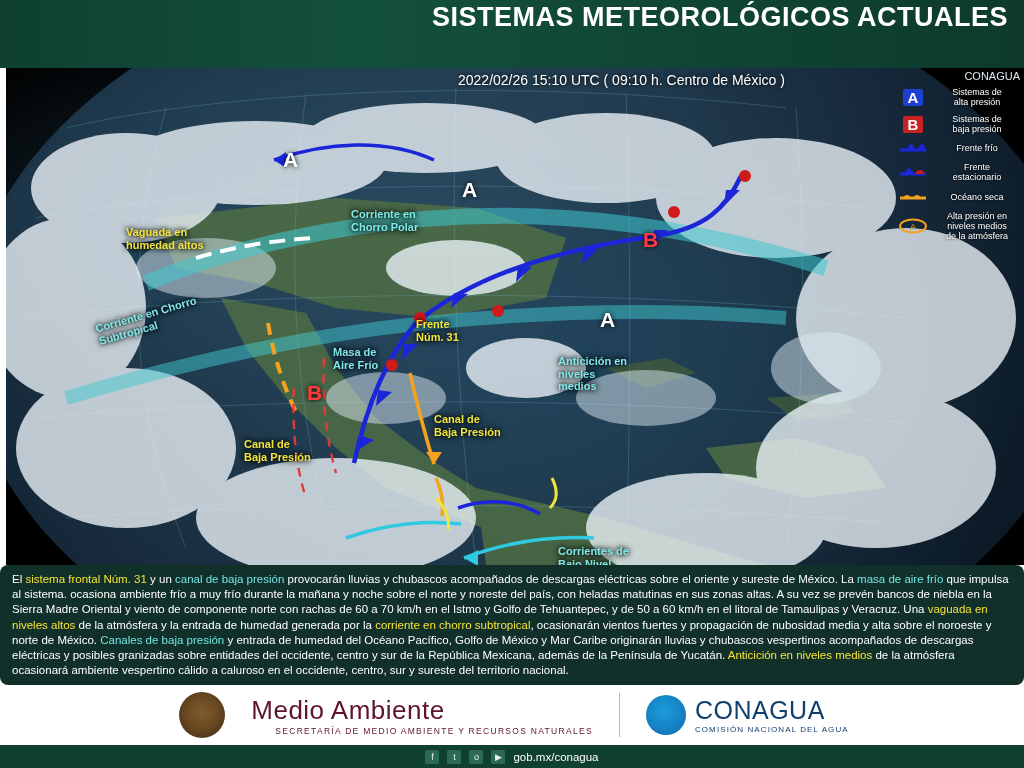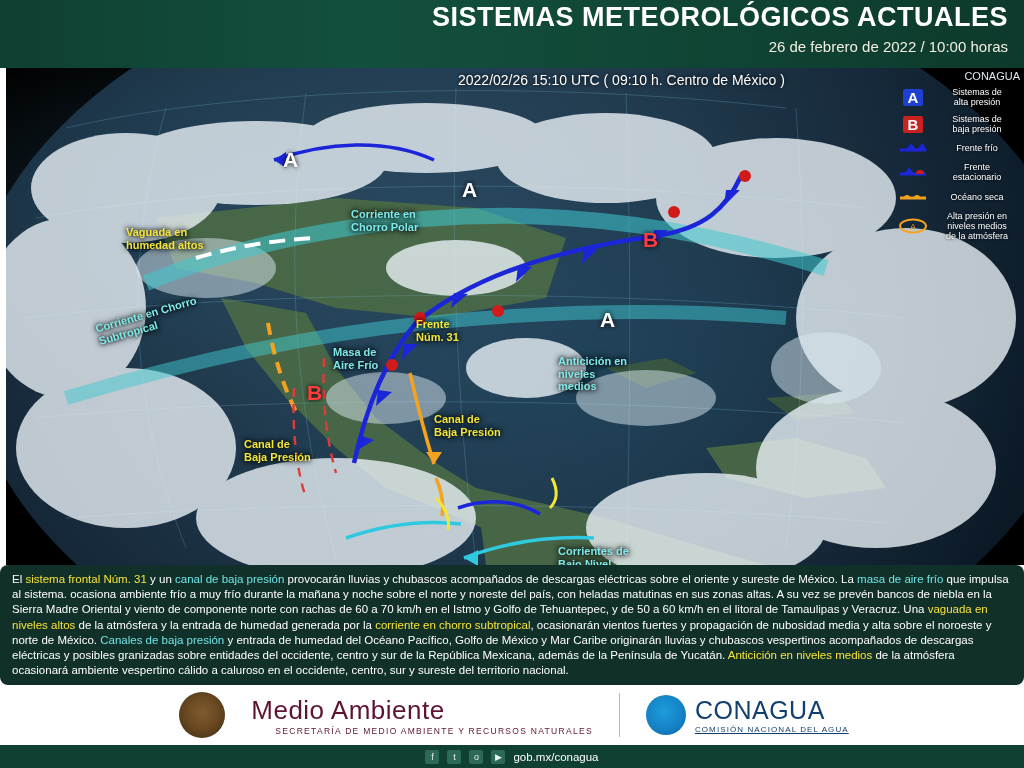--- a/index.html
+++ b/index.html
@@ -103,37 +103,36 @@
     background:#ffffff;
   }
   .footer-inner { position:absolute; left:2px; top:0; width:1024px; height:60px; display:flex; align-items:center; justify-content:center; gap:26px; }
   .seal { width:46px; height:46px; border-radius:50%; background:radial-gradient(circle at 50% 45%, #7d5c2e 0%, #6b4a22 45%, #3a2a12 100%); }
   .ma-text .l1 { font-size:26px; color:#5e1330; font-weight:normal; letter-spacing:.5px; }
   .ma-text .l2 { font-size:8.5px; color:#5e1330; letter-spacing:1.3px;margin-left:24px; }
   .vline { width:1px; height:44px; background:#b9b9b9; }
   .conagua-logo { display:flex; align-items:center; gap:9px; }
   .cona-mark { width:40px; height:40px; border-radius:50%; background:radial-gradient(circle at 45% 40%, #1b9dd9 0%, #1580c4 60%, #0d5f9c 100%); }
   .cona-text .c1 { font-size:25px; color:#123f6e; letter-spacing:.5px; }
-  .cona-text .c2 { font-size:8px; color:#123f6e; letter-spacing:1.1px;text-decoration:underline; }
+  .cona-text .c2 { font-size:8px; color:#123f6e; letter-spacing:1.1px; }
   .socialbar {
     position:absolute; left:0; bottom:0; width:1024px; height:23px;
     background:#0f4032; display:flex; align-items:center; justify-content:center; gap:8px;
     color:#fff; font-size:11.5px;
   }
   .sicon { width:14px; height:14px; border-radius:2px; background:#2c6a57; display:inline-block;
            font-size:9px; line-height:14px; text-align:center; color:#e8f3ef; }
 </style>
 </head>
 <body>
 
 <div class="page">
 
   <div class="header">
     <div class="header-title">SISTEMAS METEOROLÓGICOS ACTUALES</div>
-    <div class="header-sub">26 de febrero de 2022 / 10:00 horas</div>
   </div>
 
   <div class="map">
     <div class="globe"></div>
     <div class="ocean-shade"></div>
 
     <svg width="1024" height="497" style="position:absolute;left:0;top:0">
       <g fill="#4c6b46" opacity=".9">
         <path d="M150,150 L330,130 L470,140 L560,170 L540,230 L430,250 L330,240 L250,215 L170,200 Z"></path>
         <path d="M215,230 L300,245 L330,300 L370,350 L430,395 L470,420 L520,440 L560,470 L500,470 L430,440 L380,420 L330,380 L280,330 L240,280 Z"></path>

